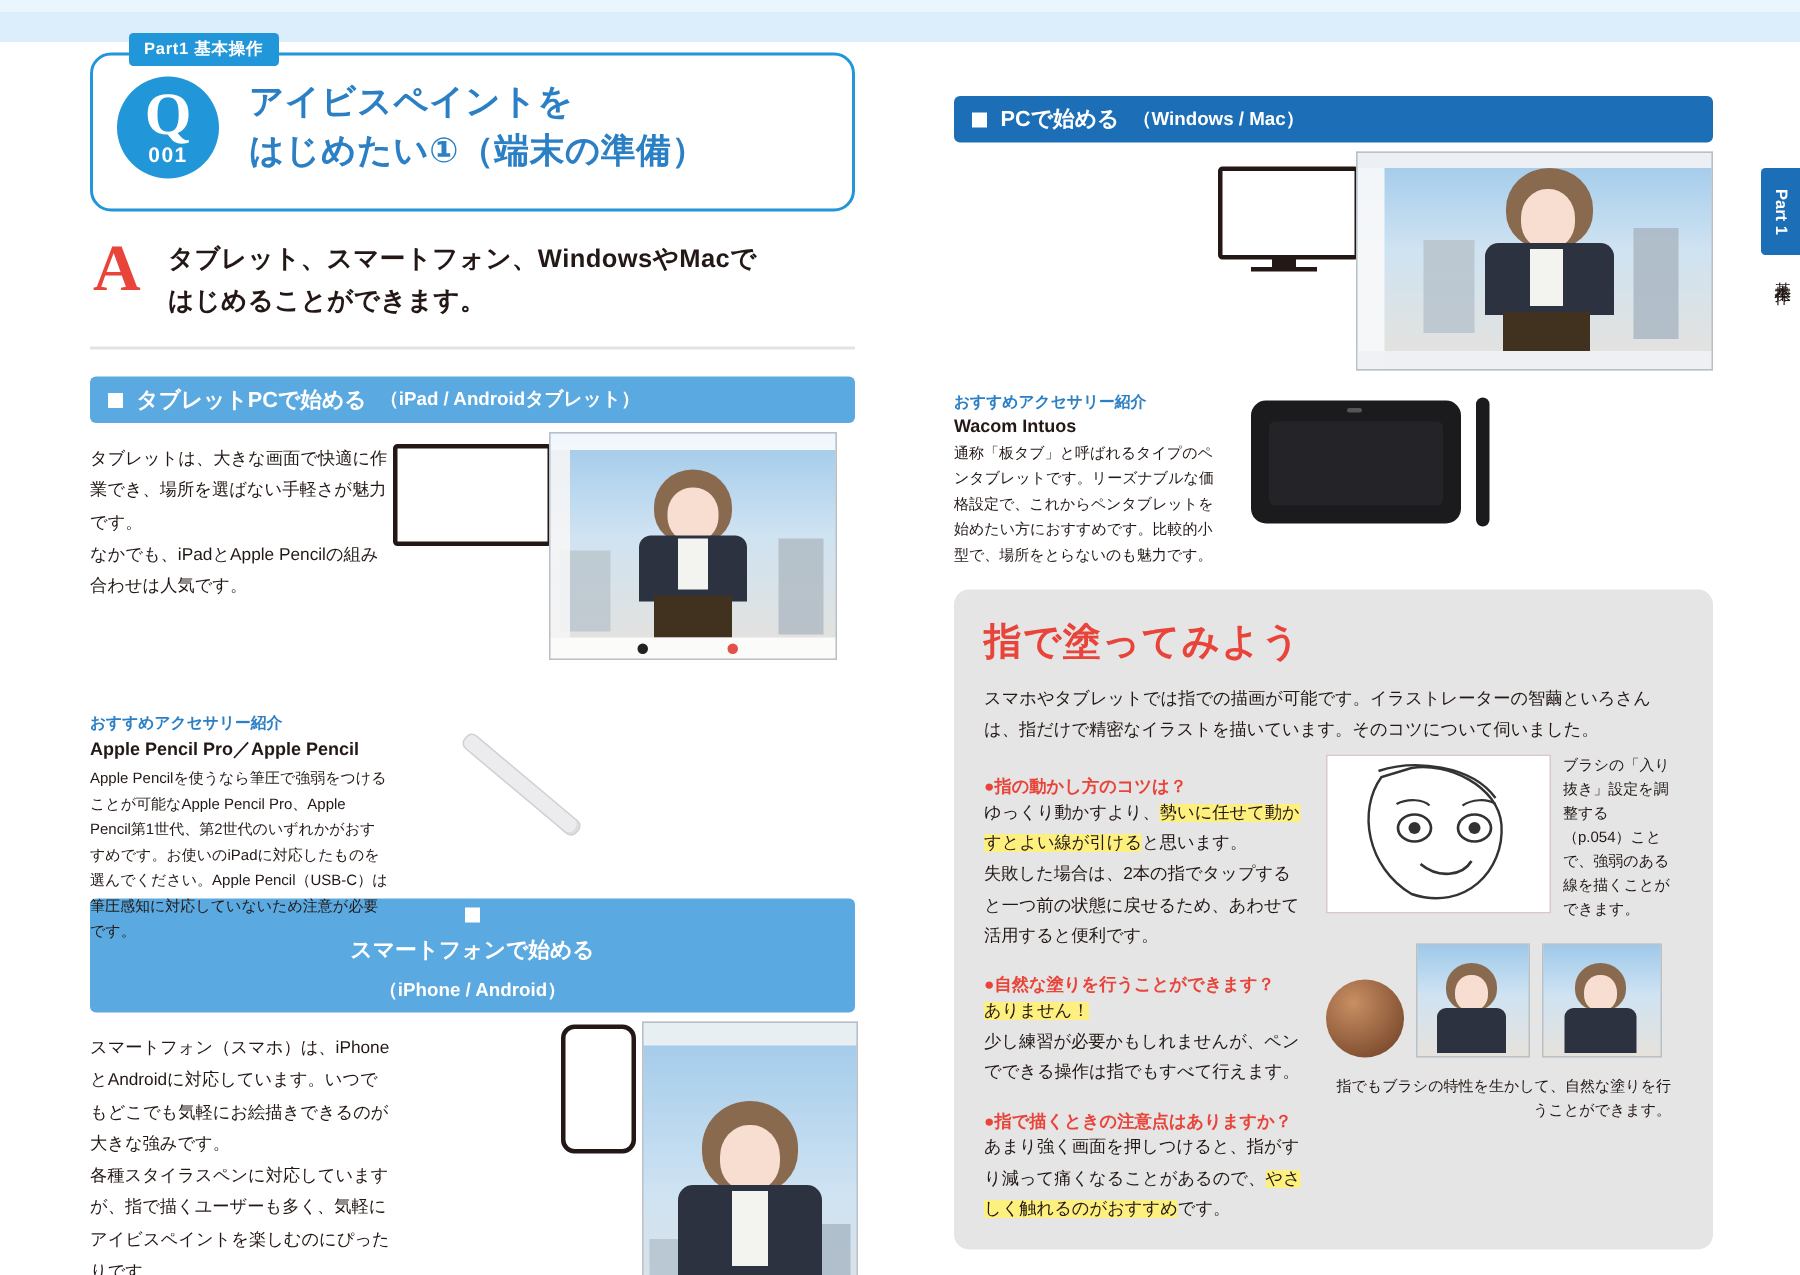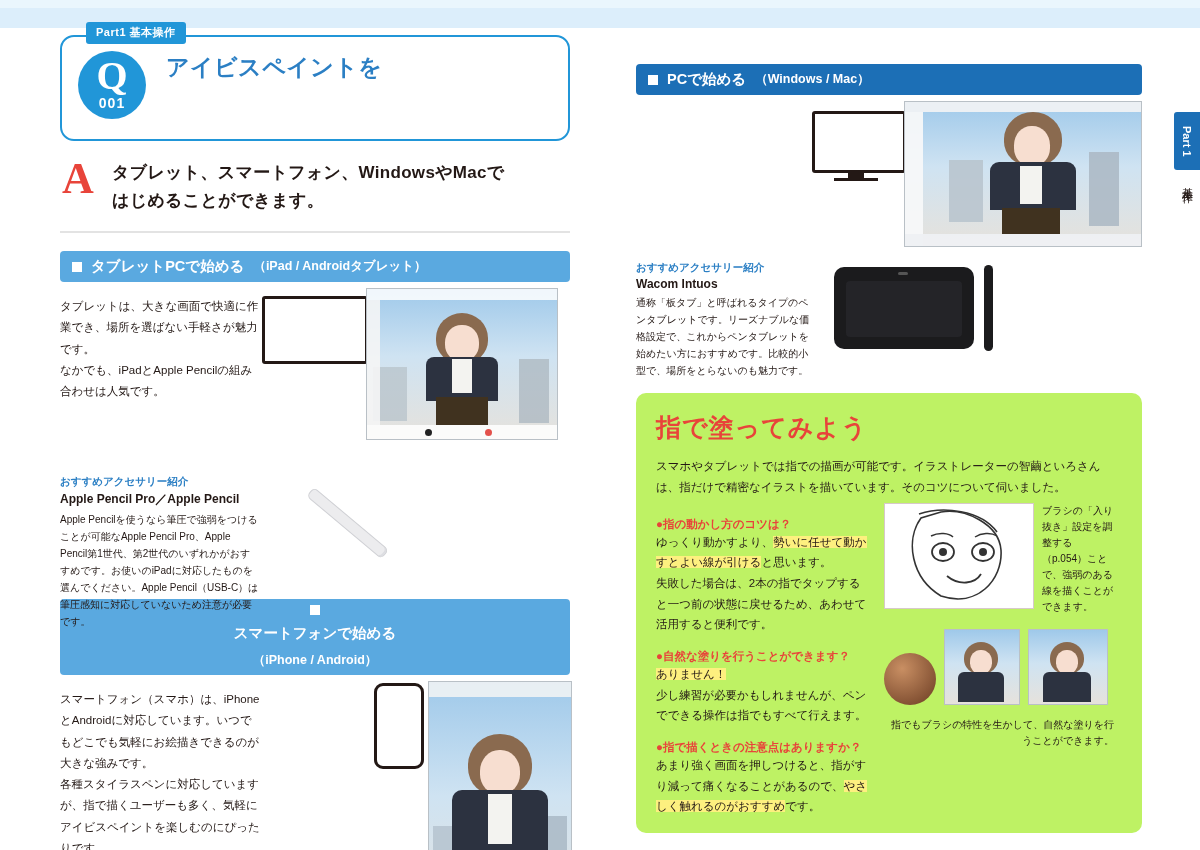--- a/index.html
+++ b/index.html
@@ -60,21 +60,21 @@
     position:absolute;right:0;top:112px;width:26px;
   }
   .tabmark .tb{background:#1c6fb6;color:#fff;width:26px;height:58px;border-radius:3px 0 0 3px;
     display:flex;align-items:center;justify-content:center;font-size:11px;font-weight:bold;}
   .tabmark .tb span{writing-mode:vertical-rl;line-height:1.3;}
   .tabmark .tl{margin-top:8px;font-size:11px;color:#231815;display:flex;justify-content:center;}
   .tabmark .tl span{writing-mode:vertical-rl;letter-spacing:2px;}
 
   
   .pink{
-    margin-top:22px;background:#bef264;border-radius:10px;padding:18px 20px 16px 20px;position:relative;
+    margin-top:22px;background:#e5e5e5;border-radius:10px;padding:18px 20px 16px 20px;position:relative;
   }
   .pink h2{margin:0 0 12px 0;font-size:25px;color:#e8443a;font-weight:bold;letter-spacing:1px;}
   .pink .lead{font-size:11.5px;line-height:1.85;}
   .qa-h{color:#e8443a;font-size:11.5px;font-weight:bold;margin-top:14px;}
   .qa-b{font-size:11.5px;line-height:1.8;}
   .hl{background:#fdf07f;}
   .cap{font-size:10px;line-height:1.6;}
 
   
   .art{background:#cfd6dc;position:relative;overflow:hidden;}
@@ -99,20 +99,21 @@
 
     <div class="part-tag">Part1 基本操作</div>
 
     <div class="qbox">
       <div class="qcircle">
         <div class="q">Q</div>
         <div class="num">001</div>
       </div>
       <div class="qtitle">
         <div>アイビスペイントを</div>
+        <div>はじめたい①（端末の準備）</div>
       </div>
     </div>
 
     <div class="answer">
       <div class="abig">A</div>
       <div class="atext">
         <div>タブレット、スマートフォン、WindowsやMacで</div>
         <div>はじめることができます。</div>
       </div>
     </div>

